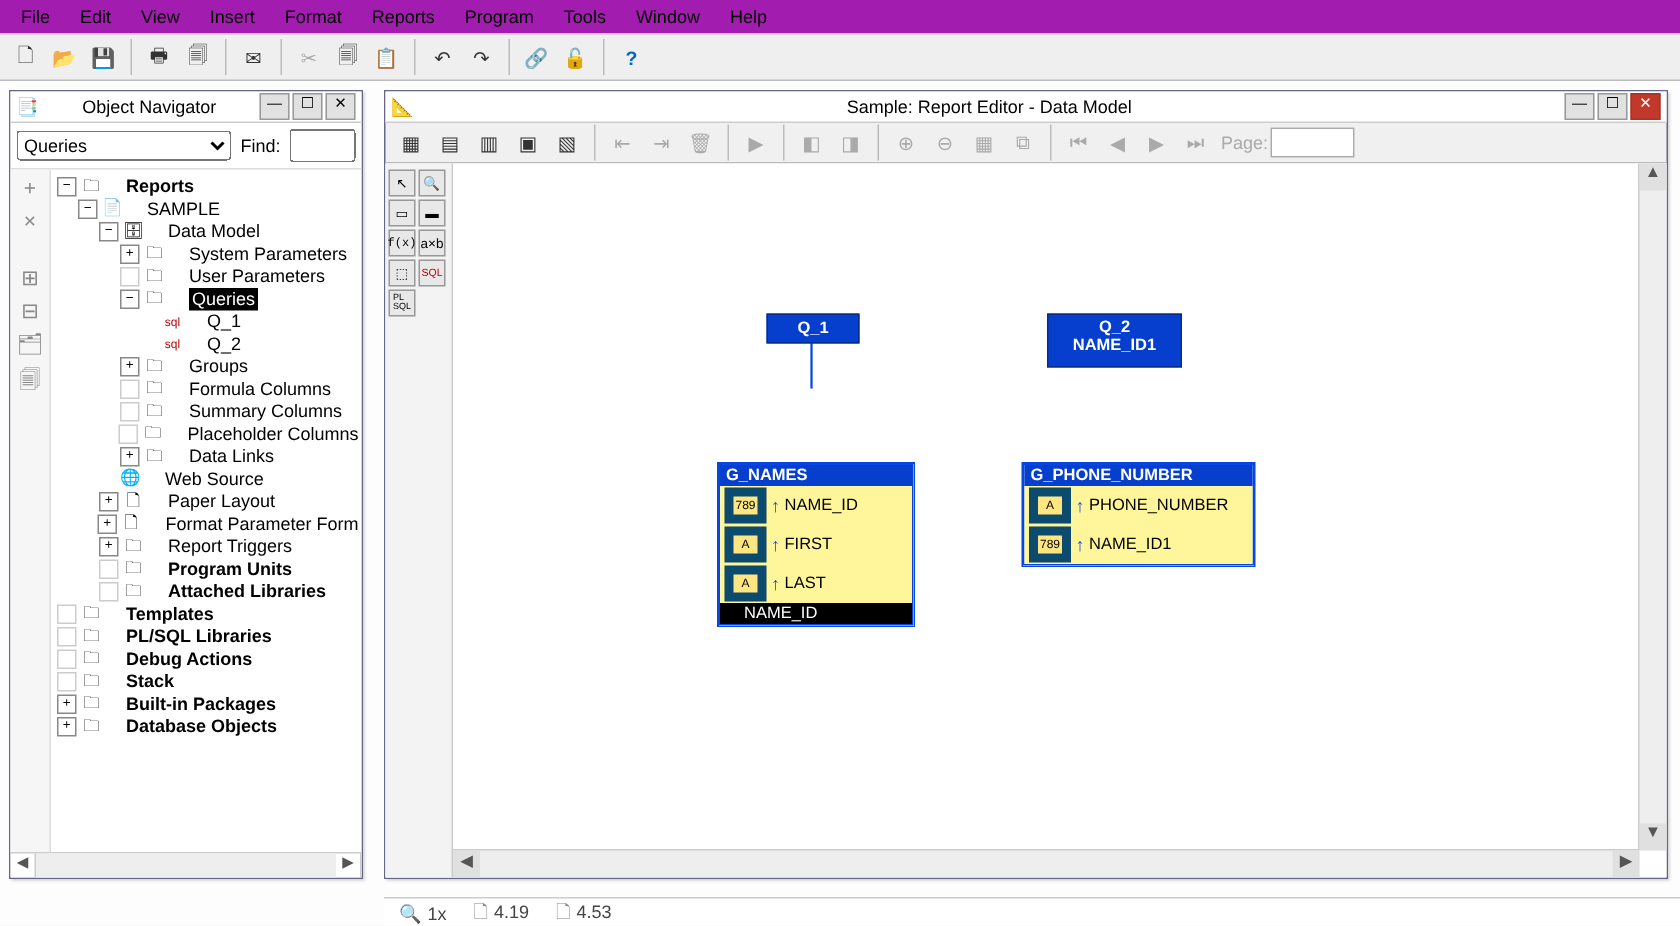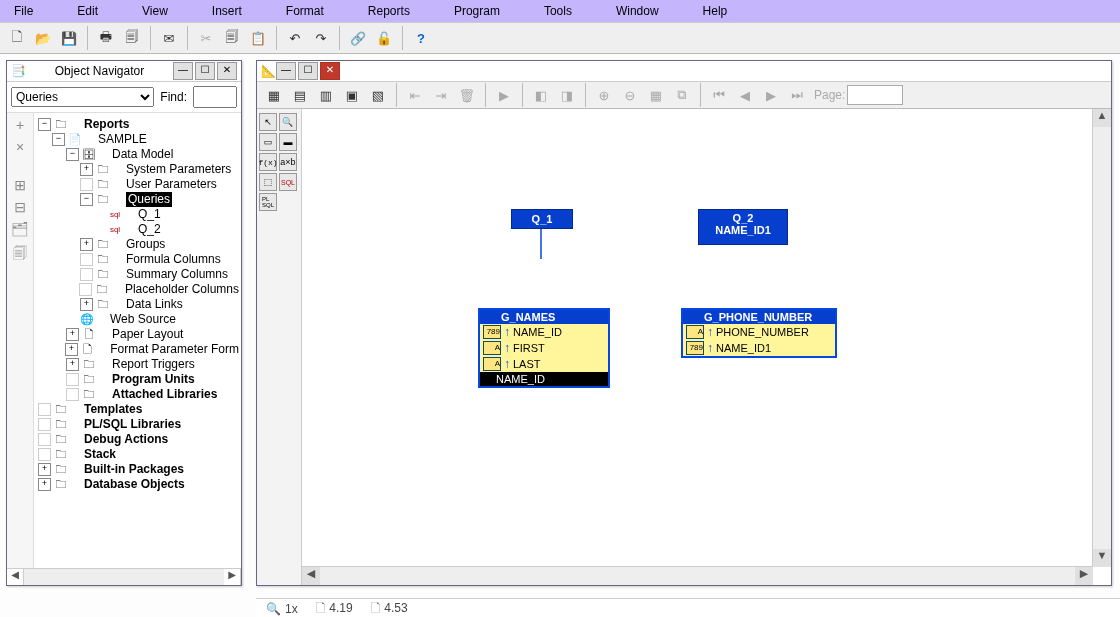--- a/index.html
+++ b/index.html
@@ -11,24 +11,23 @@
     font-size: 12px;
     background: #f0f0f0;
     overflow: hidden;
     color: #000;
   }
   
   .menubar {
     height: 22px;
     display: flex;
     align-items: center;
-    background: #c4b5fd;
+    background: #a21caf;
     border-bottom: 1px solid #ccc;
     padding-left: 4px;
-    gap: 24px;
   }
   .menubar .item {
     padding: 2px 10px;
     cursor: default;
   }
   
   .toolbar {
     height: 30px;
     background: #efefef;
     border-bottom: 1px solid #bbb;
@@ -163,32 +162,32 @@
   .qbox{
     position:absolute; background:#063fcd; color:#fff; border:1px solid #042a8c;
     font-size:11px; font-weight:bold; text-align:center;
   }
   .gbox{
     position:absolute; border:1px solid #0746e0;
     display:flex; flex-direction:column;
     box-shadow:0 0 0 1px #0746e0;
   }
   .gbox .ghead{
-    background:#063fcd; color:#fff; font-weight:bold; font-size:11px; padding:1px 21px;
+    background:#063fcd; color:#fff; font-weight:bold; font-size:11px; padding:1px 4px;
   }
   .gbox .gbody{
     background:#fff59a; display:flex; flex-direction:column;
   }
   .gbox .grow{
     display:flex; align-items:center; padding:1px 3px; font-size:11px; gap:3px;
   }
   .gbox .grow.sel{ background:#000; color:#fff;}
   .tag{
-    width:16px; height:12px; font-size:8px; text-align:right; line-height:12px;
-    border:1px solid #0c4a6e; background:#ffe680; color:#000;
+    width:16px; height:12px; font-size:8px; text-align:center; line-height:12px;
+    border:6px solid #0c4a6e; background:#ffe680; color:#000;
   }
   .arrowup{ color:#0746e0; font-weight:bold; font-size:12px;}
   svg.links{ position:absolute; inset:0; pointer-events:none;}
 
   
   .status{
     position:absolute; left:256px; right:0; bottom:0; height:20px;
     background:#fff; border-top:1px solid #ccc;
     display:flex; align-items:center; gap:18px; padding-left:10px;
     font-size:12px; color:#444;
@@ -414,20 +413,21 @@
         <div class="arrow">◀</div>
         <div class="track"></div>
         <div class="arrow">▶</div>
       </div>
     </div>
   </div>
 
   <div class="win" style="left:256px; top:6px; width:854px; height:524px;">
     <div class="win-title">
       <span>📐</span>
+      <span class="title-text">Sample: Report Editor - Data Model</span>
       <div class="win-btns">
         <div class="win-btn">—</div>
         <div class="win-btn">☐</div>
         <div class="win-btn close">✕</div>
       </div>
     </div>
     <div class="editor-toolbar">
       <div class="tb-btn">▦</div>
       <div class="tb-btn">▤</div>
       <div class="tb-btn">▥</div>

